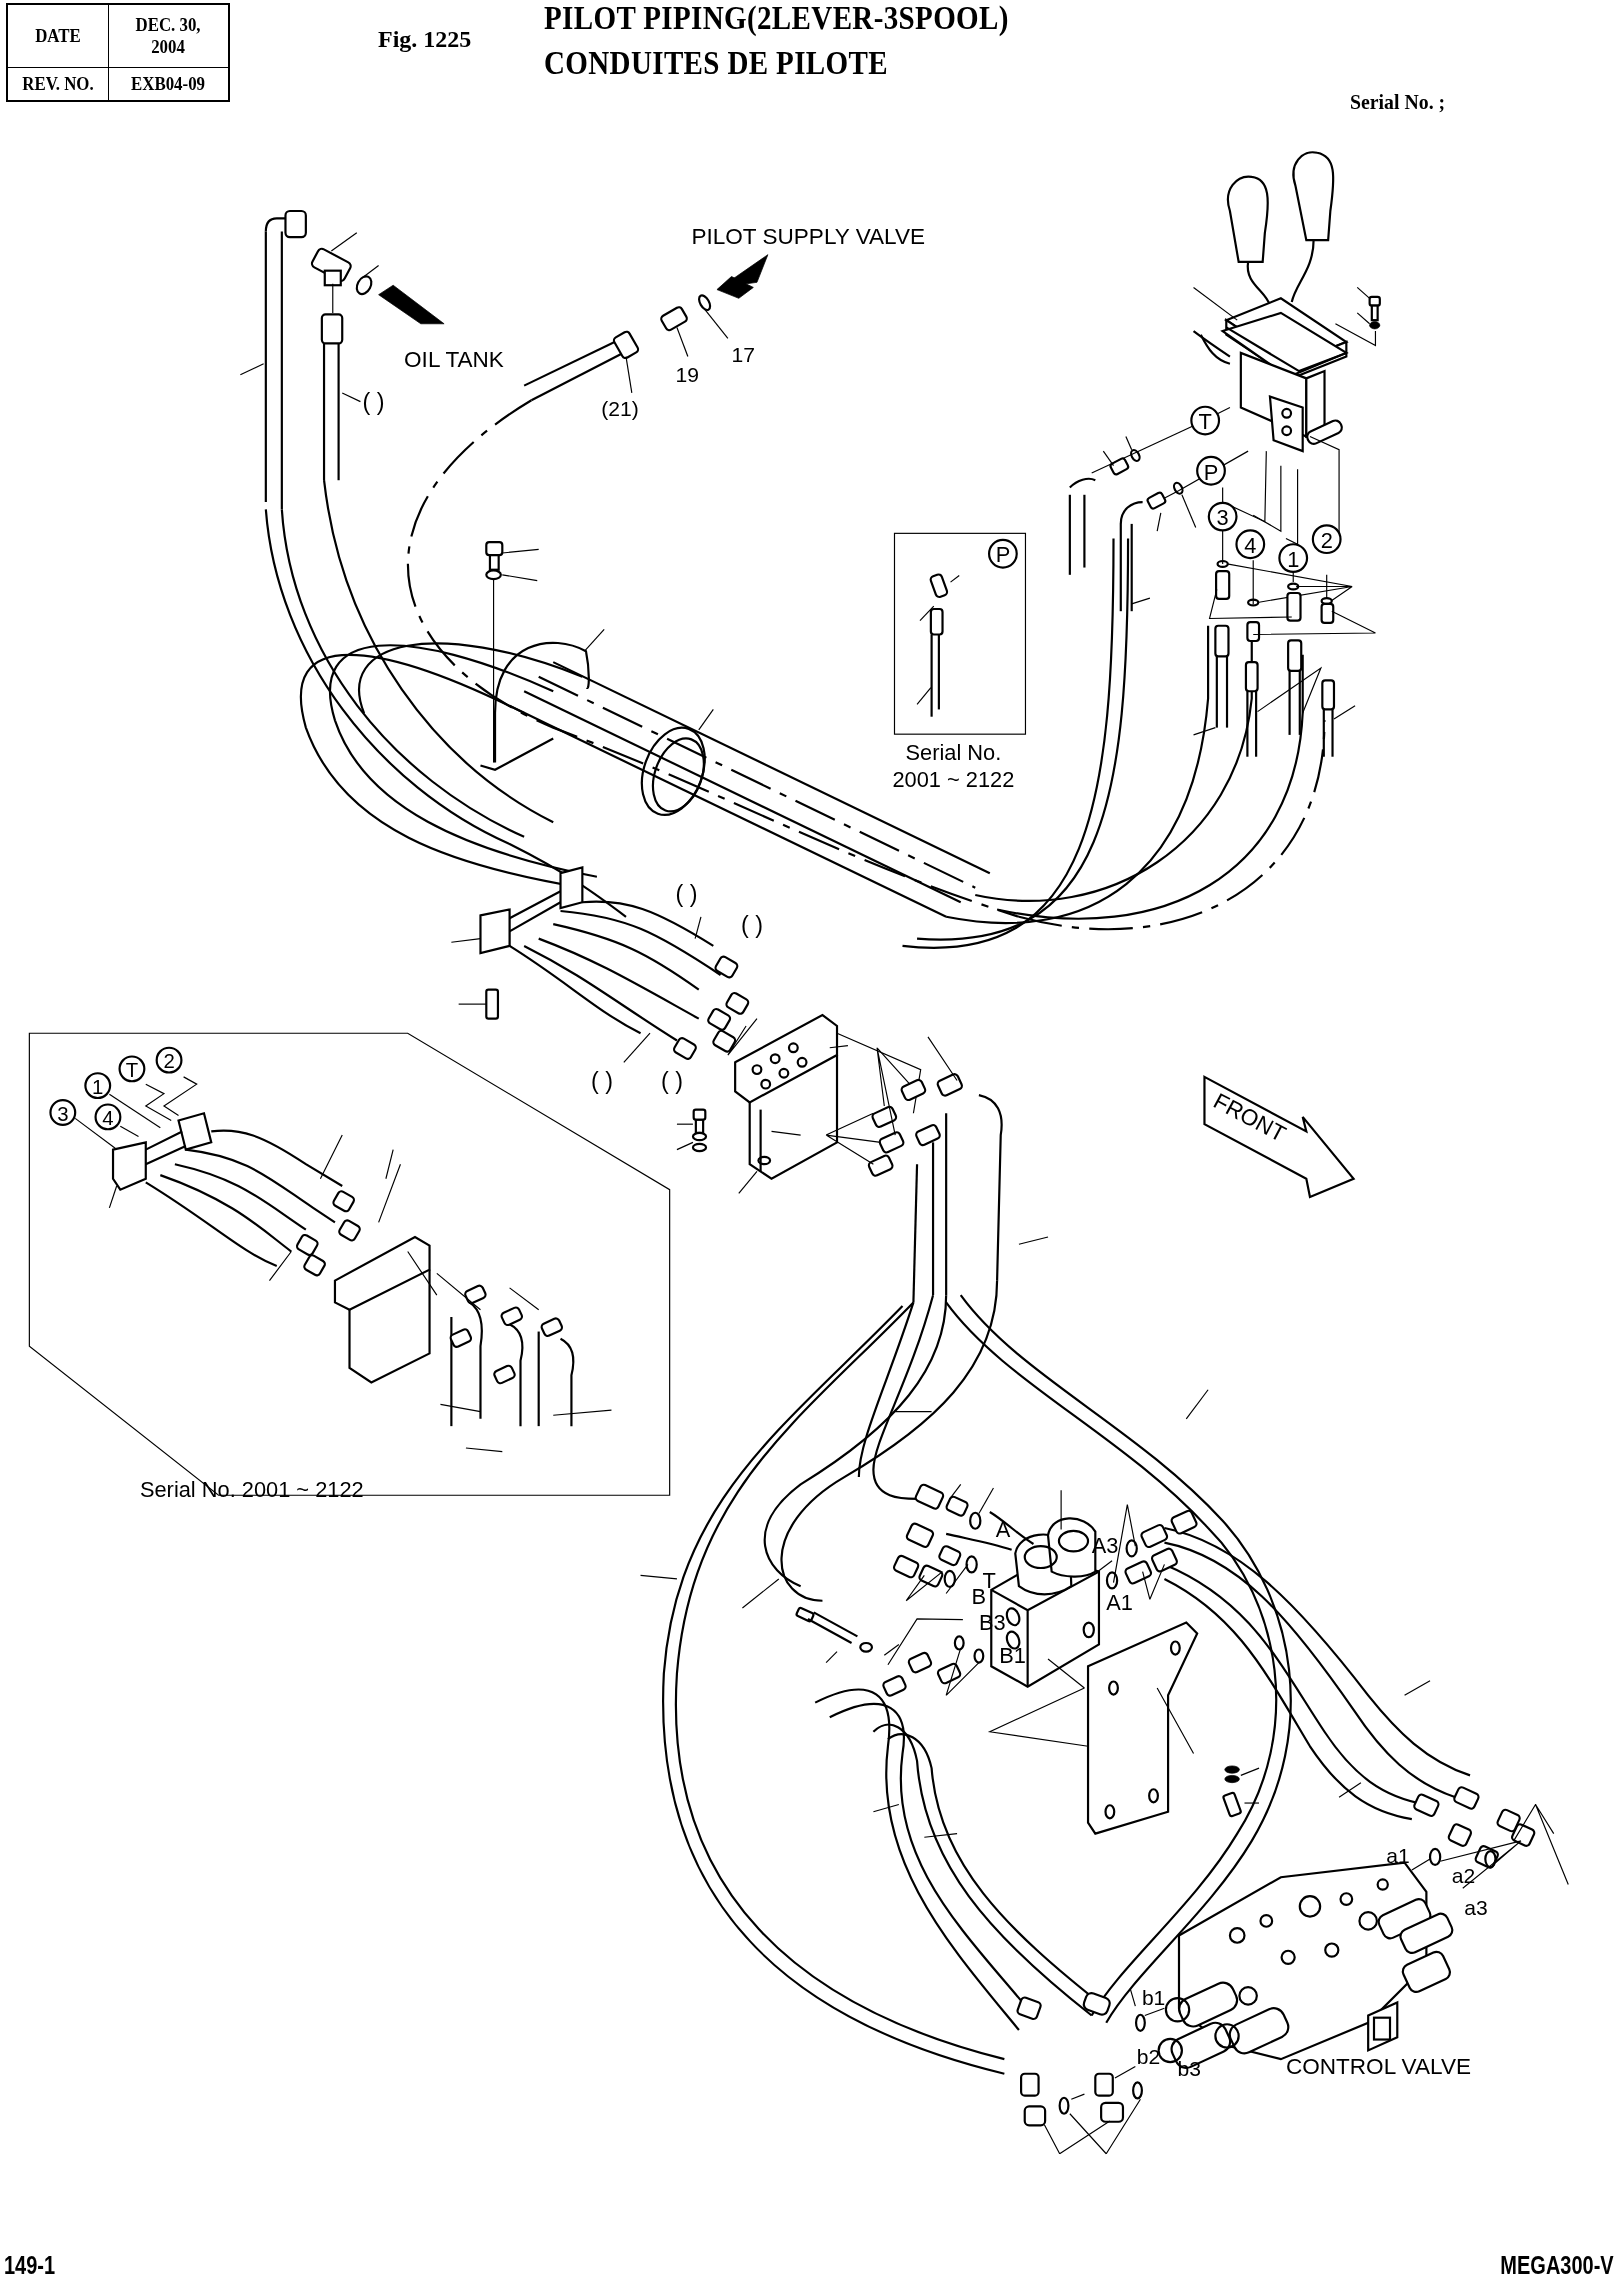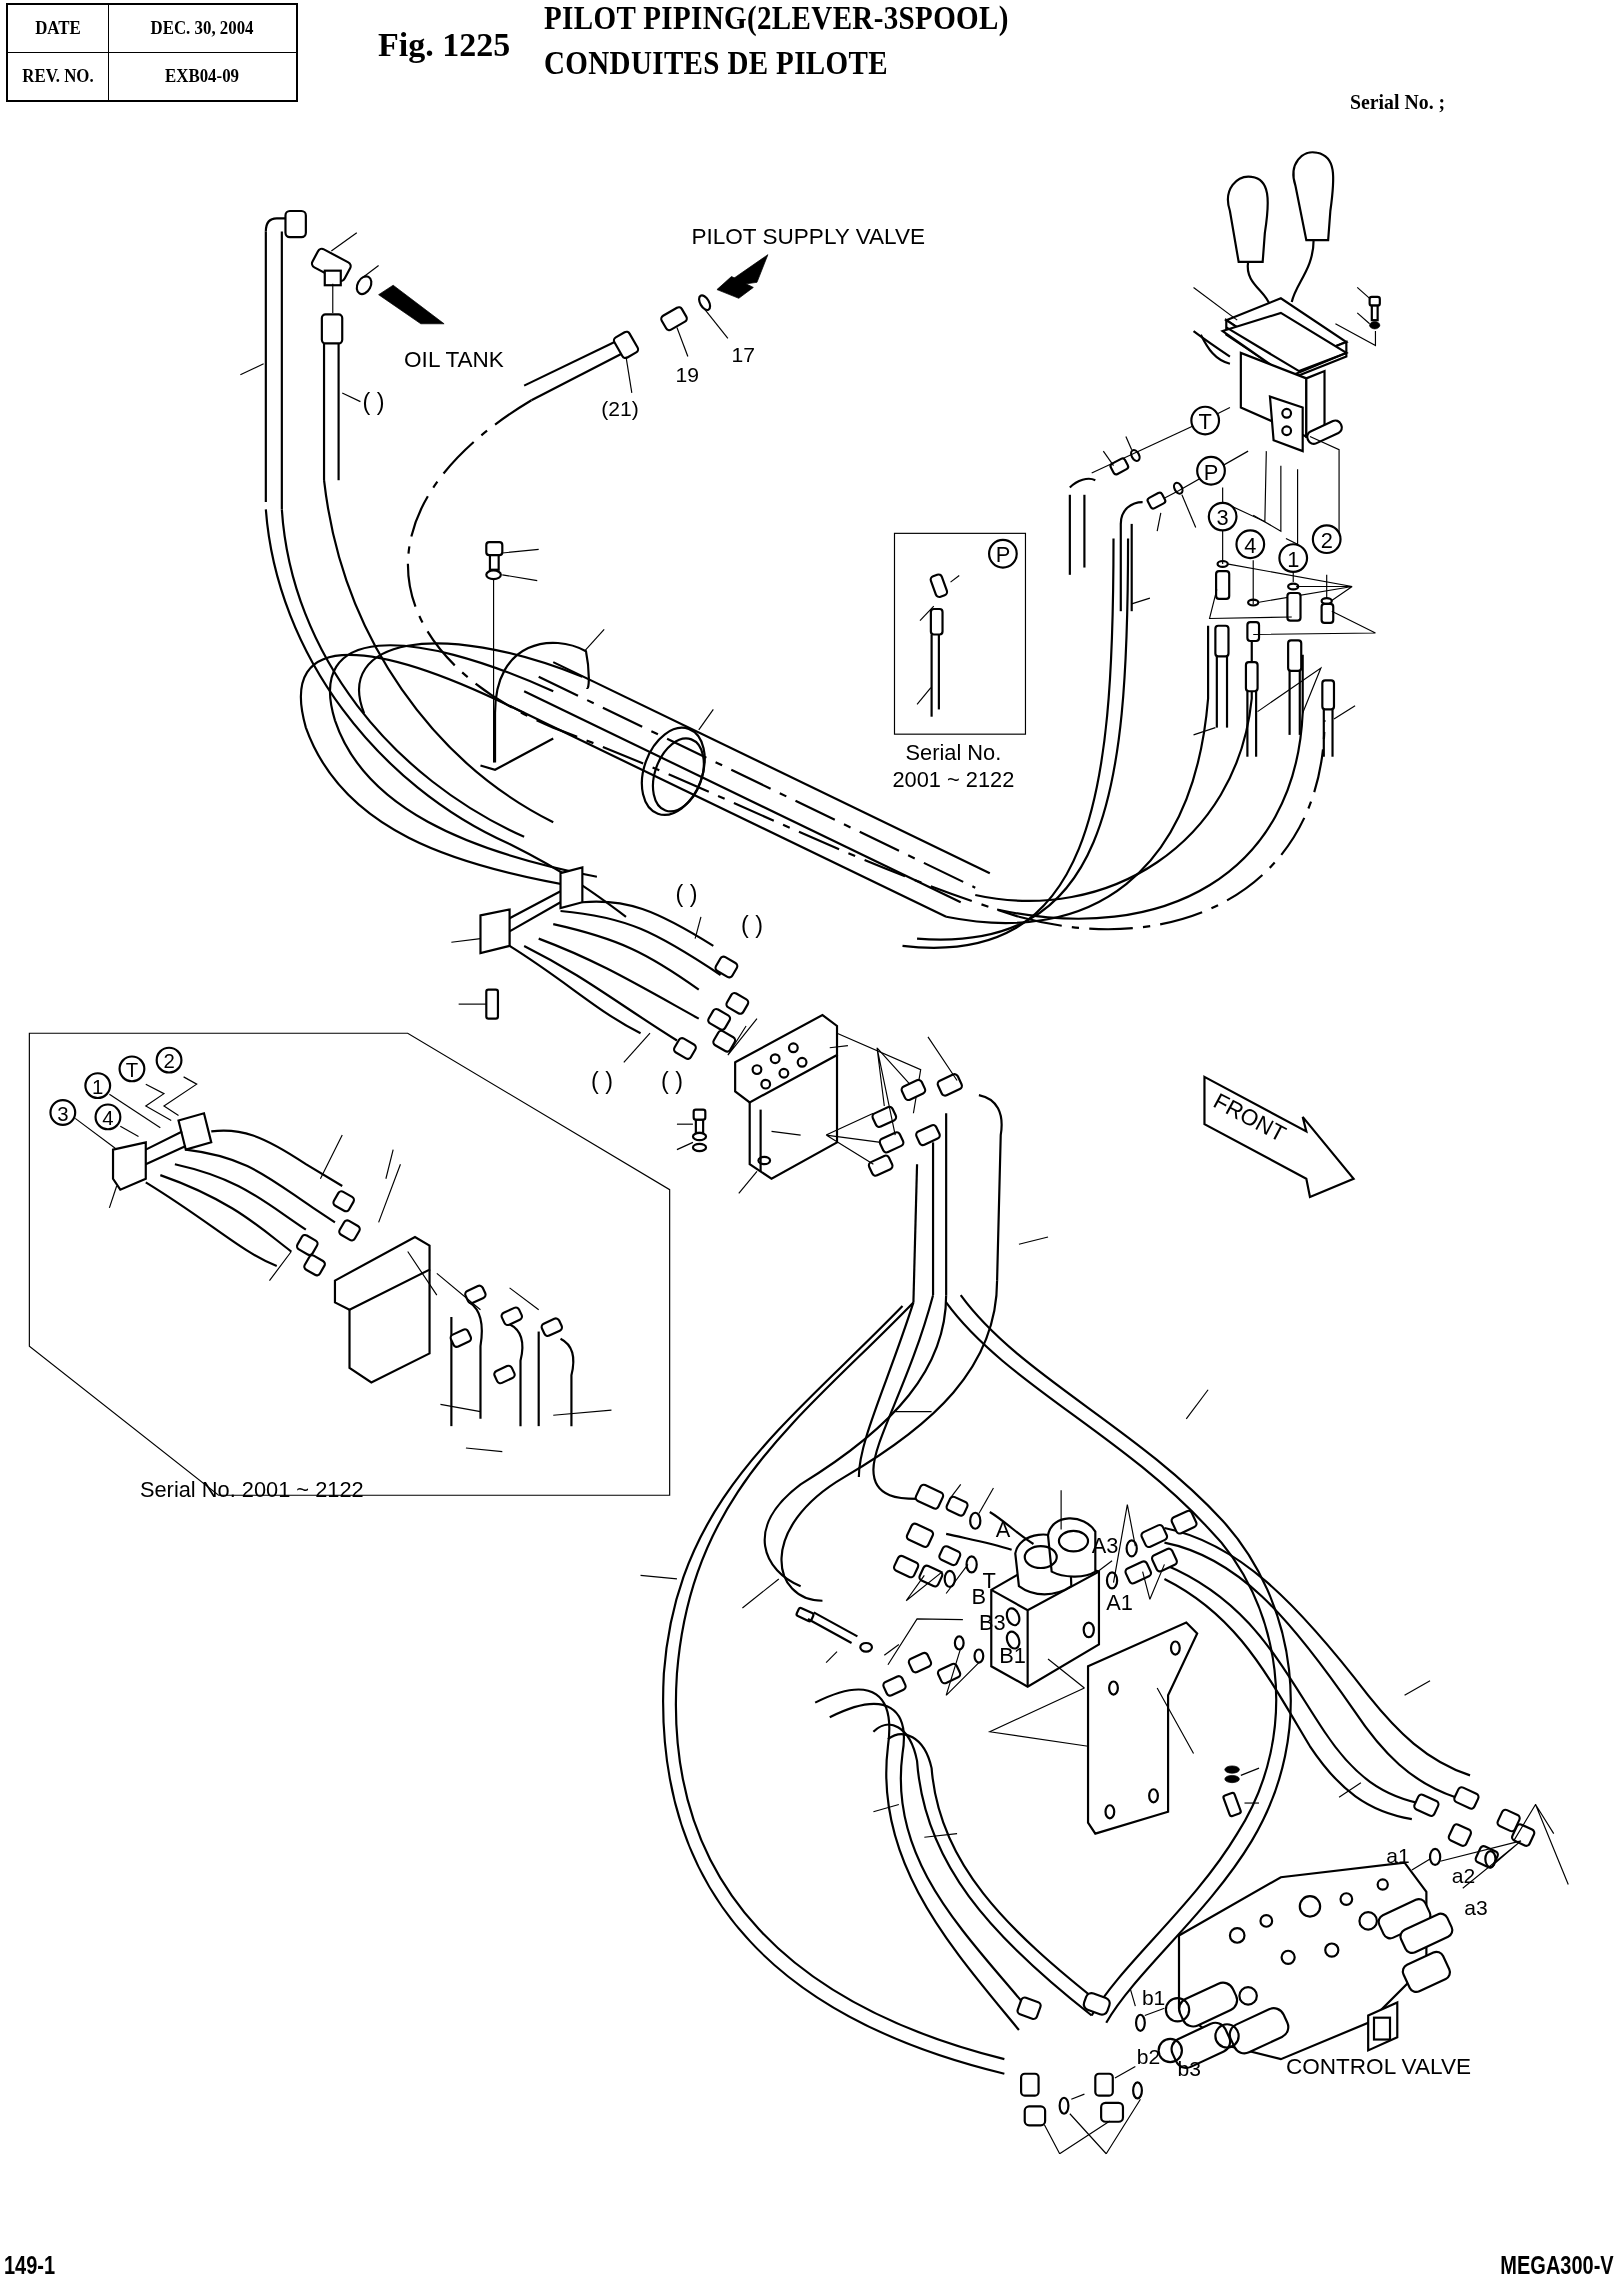--- a/index.html
+++ b/index.html
@@ -1,20 +1,20 @@
 <!DOCTYPE html>
 <html style="font-size:11.6px"><head>
 <meta charset="utf-8">
 <style>
   html, body { margin:0; padding:0; background:#ffffff; }
   body { width:1618px; height:2284px; position:relative; overflow:hidden; font-family:"Liberation Sans", sans-serif; color:#000; }
-  .hdr-table { position:absolute; left:5.8px; top:2.9px; width:292px; height:99px; border:2.9px solid #000; border-collapse:collapse; box-sizing:border-box; }
+  .hdr-table { position:absolute; left:5.8px; top:2.9px; width:224px; height:99px; border:2.9px solid #000; border-collapse:collapse; box-sizing:border-box; }
   .hdr-table td { border:1.5px solid #000; font-family:"Liberation Serif", serif; font-weight:bold; font-size:19.6px; text-align:center; vertical-align:middle; padding:0; transform:scaleX(0.86); }
   .hdr-table td.k { width:100px; }
-  .fig-no { position:absolute; left:378px; top:26px; font-family:"Liberation Serif", serif; font-weight:bold; font-size:34px; }
+  .fig-no { position:absolute; left:378px; top:26px; font-family:"Liberation Serif", serif; font-weight:bold; font-size:24px; }
   .title1, .title2 { position:absolute; left:544px; font-family:"Liberation Serif", serif; font-weight:bold; font-size:33px; letter-spacing:0.4px; white-space:nowrap; transform-origin:left top; transform:scaleX(0.88); }
   .title1 { top:0px; }
   .title2 { top:45px; }
   .serial-hdr { position:absolute; left:1350px; top:89px; font-family:"Liberation Serif", serif; font-weight:bold; font-size:22px; transform-origin:left top; transform:scaleX(0.9); }
   .footer-l { position:absolute; left:4.4px; top:2251px; font-family:"Liberation Sans", sans-serif; font-weight:bold; font-size:25px; transform-origin:left top; transform:scaleX(0.8); }
   .footer-r { position:absolute; right:4.4px; top:2251px; font-family:"Liberation Sans", sans-serif; font-weight:bold; font-size:25px; transform-origin:right top; transform:scaleX(0.8); }
   svg#drawing { position:absolute; left:0; top:0; }
   svg text { font-family:"Liberation Sans", sans-serif; fill:#000; }
   .ln { fill:none; stroke:#000; stroke-width:3; }
   .thin { fill:none; stroke:#000; stroke-width:1.6; }

